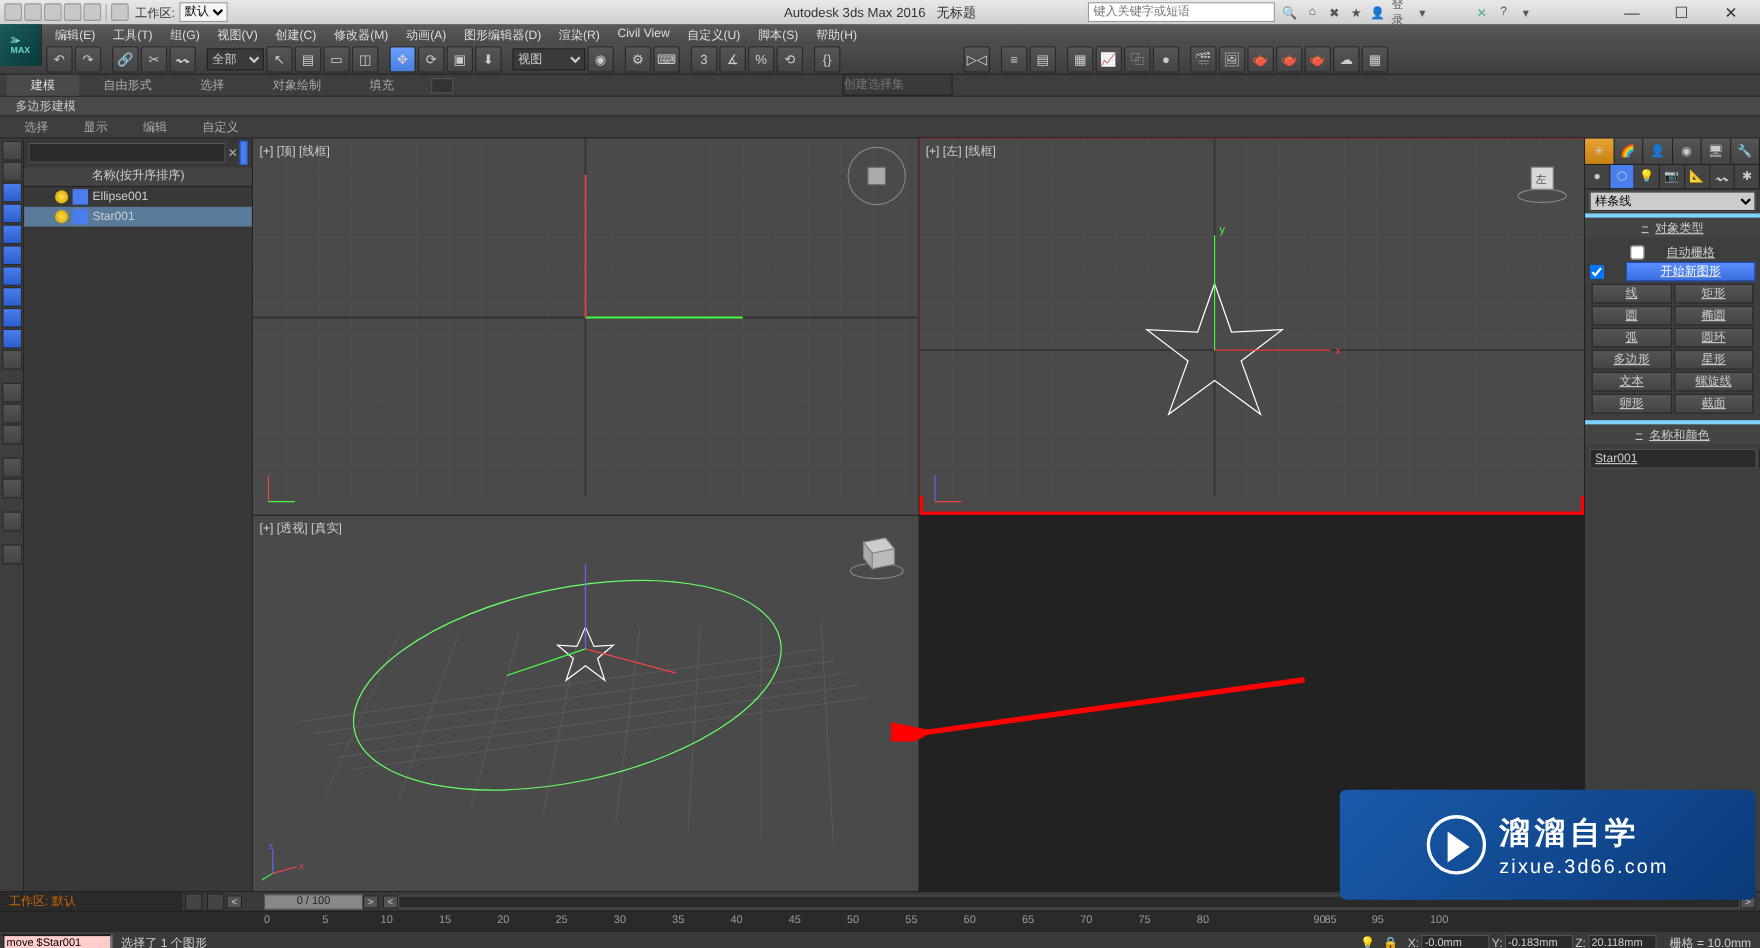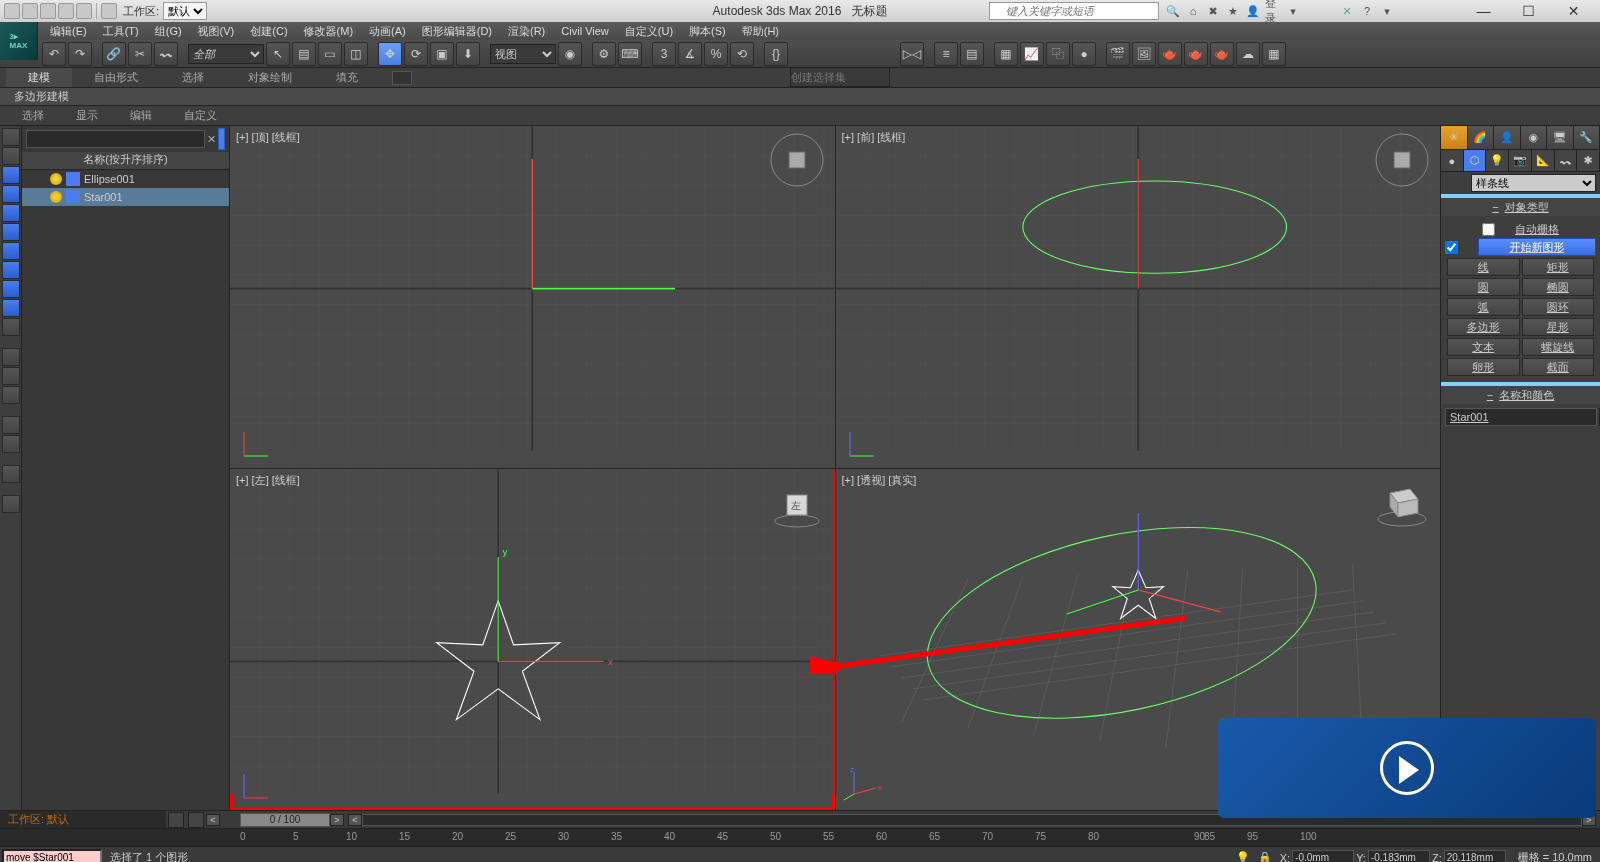--- a/index.html
+++ b/index.html
@@ -7,41 +7,41 @@
   
   
   .title-bar { height: 22px; background: linear-gradient(#e8e8e8, #d0d0d0); display: flex; align-items: center; padding: 0 4px; color: #333; position: relative; }
   .title-bar .qat { display: flex; gap: 2px; align-items: center; }
   .title-bar .qat .tb-icon { width: 16px; height: 16px; background: #c8c8c8; border: 1px solid #999; border-radius: 2px; }
   .title-bar .qat .sep { width: 1px; height: 16px; background: #aaa; margin: 0 2px; }
   .title-bar .workspace { margin-left: 6px; display: flex; align-items: center; gap: 4px; }
   .title-bar .workspace select { font-size: 11px; height: 18px; background: #f5f5f5; border: 1px solid #999; }
   .title-bar .title-center { position: absolute; left: 50%; transform: translateX(-50%); font-size: 12px; color: #333; }
   .title-bar .title-right { margin-left: auto; display: flex; align-items: center; gap: 6px; }
-  .title-bar .search-box { width: 170px; height: 18px; background: #fff; border: 1px solid #999; font-size: 11px; padding: 0 16px; color: #888; font-style: italic; }
+  .title-bar .search-box { width: 170px; height: 18px; background: #fff; border: 1px solid #999; font-size: 11px; padding: 0 4px; color: #888; }
   .title-bar .help-icons { display: flex; gap: 4px; }
   .title-bar .help-icons span { width: 16px; height: 16px; display: inline-flex; align-items: center; justify-content: center; color: #555; }
   .title-bar .win-controls { display: flex; margin-left: 60px; }
   .title-bar .win-controls div { width: 45px; height: 22px; display: flex; align-items: center; justify-content: center; color: #333; font-size: 14px; }
   
   
   .app-logo { position: absolute; top: 22px; left: 0; width: 38px; height: 38px; background: linear-gradient(135deg, #1a5a5a, #0a3a3a); display: flex; align-items: center; justify-content: center; z-index: 10; border-right: 1px solid #222; }
   .app-logo span { color: #6ad4c4; font-size: 8px; font-weight: bold; }
   
   
   .menu-bar { height: 18px; background: linear-gradient(#5a5a5a, #4a4a4a); display: flex; align-items: center; padding-left: 42px; gap: 0; font-size: 11px; color: #ddd; }
   .menu-bar .menu-item { padding: 0 8px; height: 100%; display: flex; align-items: center; cursor: pointer; }
   
   
   .main-toolbar { height: 28px; background: linear-gradient(#4e4e4e, #3e3e3e); display: flex; align-items: center; padding-left: 42px; gap: 2px; border-bottom: 1px solid #222; }
   .main-toolbar .tb-btn { width: 24px; height: 24px; background: linear-gradient(#555, #444); border: 1px solid #2a2a2a; border-radius: 2px; display: flex; align-items: center; justify-content: center; font-size: 12px; color: #ccc; }
   .main-toolbar .tb-btn.active { background: linear-gradient(#6a9eff, #4a7edf); }
   .main-toolbar .tb-sep { width: 2px; height: 24px; margin: 0 2px; }
   .main-toolbar select { height: 20px; background: #3a3a3a; color: #ccc; border: 1px solid #222; font-size: 11px; }
-  .main-toolbar .filter-sel { width: 76px; font-style: italic; }
+  .main-toolbar .filter-sel { width: 52px; }
   .main-toolbar .view-sel { width: 66px; }
   .main-toolbar input[type=text] { height: 20px; background: #3a3a3a; color: #ccc; border: 1px solid #222; font-size: 11px; width: 100px; margin-top: 47px; }
   
   
   .ribbon-tabs { height: 20px; background: #3e3e3e; display: flex; align-items: center; padding-left: 6px; border-bottom: 1px solid #222; }
   .ribbon-tabs .rtab { padding: 0 22px; height: 100%; display: flex; align-items: center; font-size: 11px; color: #aaa; cursor: pointer; }
   .ribbon-tabs .rtab.active { background: #4a4a4a; color: #ddd; }
   .ribbon-tabs .rt-end { margin-left: 12px; width: 20px; height: 14px; background: #333; border: 1px solid #555; }
   .ribbon-sub { height: 18px; background: #4a4a4a; display: flex; align-items: center; padding-left: 6px; font-size: 11px; color: #ccc; border-bottom: 1px solid #222; }
   .ribbon-sub span { padding: 0 8px; }
@@ -80,21 +80,21 @@
   .red-arrow { position: absolute; top: 488px; left: 580px; width: 380px; height: 60px; z-index: 100; pointer-events: none; }
   
   
   .command-panel { width: 160px; background: #3e3e3e; border-left: 1px solid #222; display: flex; flex-direction: column; }
   .command-panel .cp-tabs { height: 24px; display: flex; border-bottom: 1px solid #222; }
   .command-panel .cp-tabs .cpt { flex: 1; background: linear-gradient(#555, #444); border-right: 1px solid #222; display: flex; align-items: center; justify-content: center; }
   .command-panel .cp-tabs .cpt.active { background: linear-gradient(#e8a234, #c88214); }
   .command-panel .cp-subtabs { height: 22px; display: flex; border-bottom: 1px solid #222; }
   .command-panel .cp-subtabs .cst { flex: 1; background: #444; border-right: 1px solid #222; display: flex; align-items: center; justify-content: center; }
   .command-panel .cp-subtabs .cst.active { background: #4a7eef; }
-  .command-panel .cp-dropdown { padding: 2px 4px; margin-left: 26px; }
+  .command-panel .cp-dropdown { padding: 2px 4px; }
   .command-panel .cp-dropdown select { width: 100%; height: 18px; background: #ccc; color: #000; border: 1px solid #222; font-size: 11px; }
   .command-panel .rollout { border-top: 4px solid #7dd3fc; text-decoration: underline; }
   .command-panel .rollout-header { height: 18px; background: #444; display: flex; align-items: center; justify-content: center; font-size: 11px; color: #ccc; }
   .command-panel .rollout-header::before { content: "−"; margin-right: 6px; }
   .command-panel .rollout-body { padding: 4px; }
   .command-panel .check-row { display: flex; align-items: center; justify-content: center; gap: 20px; height: 18px; font-size: 11px; }
   .command-panel .btn-start { display: block; margin: 19px auto; width: 90%; height: 18px; background: linear-gradient(#5a8eff, #3a6edf); color: #fff; border: 1px solid #1a4ebf; font-size: 11px; text-align: center; line-height: 16px; }
   .command-panel .btn-grid { display: grid; grid-template-columns: 1fr 1fr; gap: 2px; padding: 2px; }
   .command-panel .btn-grid .gbtn { height: 18px; background: linear-gradient(#555, #444); border: 1px solid #2a2a2a; font-size: 11px; color: #ccc; text-align: center; line-height: 16px; }
   .command-panel .name-row { display: flex; padding: 4px; gap: 2px; }
@@ -334,40 +334,20 @@
       <svg class="axis-tripod" viewBox="0 0 40 40">
         <line x1="6" y1="34" x2="30" y2="34" stroke="#4f4"></line>
           <line x1="6" y1="34" x2="6" y2="10" stroke="#e44"></line>
       </svg>
       <svg class="vp-cube" viewBox="0 0 60 60">
         <circle cx="30" cy="30" r="26" fill="none" stroke="#888"></circle>
           <rect x="22" y="22" width="16" height="16" fill="#aaa" stroke="#666"></rect>
       </svg>
     </div>
 
-    <div class="viewport">
-      <div class="vp-label">[+] [前] [线框]</div>
-      <svg class="grid-bg" viewBox="0 0 550 296" preserveAspectRatio="none">
-        <rect width="100%" height="100%" fill="#4a4a4a"></rect>
-          <rect width="100%" height="100%" fill="url(#g1)"></rect>
-        <line x1="0" y1="148" x2="550" y2="148" stroke="#333" stroke-width="1.5"></line>
-        <line x1="275" y1="0" x2="275" y2="296" stroke="#333" stroke-width="1.5"></line>
-        <ellipse cx="290" cy="92" rx="120" ry="42" fill="none" stroke="#6f6" stroke-width="1"></ellipse>
-        <line x1="275" y1="30" x2="275" y2="148" stroke="#e44"></line>
-        <line x1="275" y1="148" x2="275" y2="148" stroke="#4f4"></line>
-      </svg>
-      <svg class="axis-tripod" viewBox="0 0 40 40">
-        <line x1="6" y1="34" x2="30" y2="34" stroke="#4f4"></line>
-          <line x1="6" y1="34" x2="6" y2="10" stroke="#66f"></line>
-      </svg>
-      <svg class="vp-cube" viewBox="0 0 60 60">
-        <circle cx="30" cy="30" r="26" fill="none" stroke="#888"></circle>
-          <rect x="22" y="22" width="16" height="16" fill="#aaa" stroke="#666"></rect>
-      </svg>
-    </div>
 
     <div class="viewport active-vp">
       <div class="vp-label">[+] [左] [线框]</div>
       <svg class="grid-bg" viewBox="0 0 550 296" preserveAspectRatio="none">
         <rect width="100%" height="100%" fill="#4a4a4a"></rect>
           <rect width="100%" height="100%" fill="url(#g1)"></rect>
         <line x1="0" y1="175" x2="550" y2="175" stroke="#333" stroke-width="1.5"></line>
         <line x1="244" y1="0" x2="244" y2="296" stroke="#333" stroke-width="1.5"></line>
 
         <polygon points="244,120 258,160 300,158 266,184 282,228 244,200 206,228 222,184 188,158 230,160" fill="none" stroke="#fff" stroke-width="1"></polygon>
@@ -548,13 +528,17 @@
     <label>Y:</label>
       <input value="-0.183mm" style="">
     <label>Z:</label>
       <input value="20.118mm" style="">
   </div>
   <div class="grid-label">栅格 = 10.0mm</div>
 </div>
 
 <div class="watermark">
   <div class="wm-logo"></div>
+  <div class="wm-text">
+    <div class="line1">溜溜自学</div>
+    <div class="line2">zixue.3d66.com</div>
+  </div>
 </div>
 
 </body></html>

